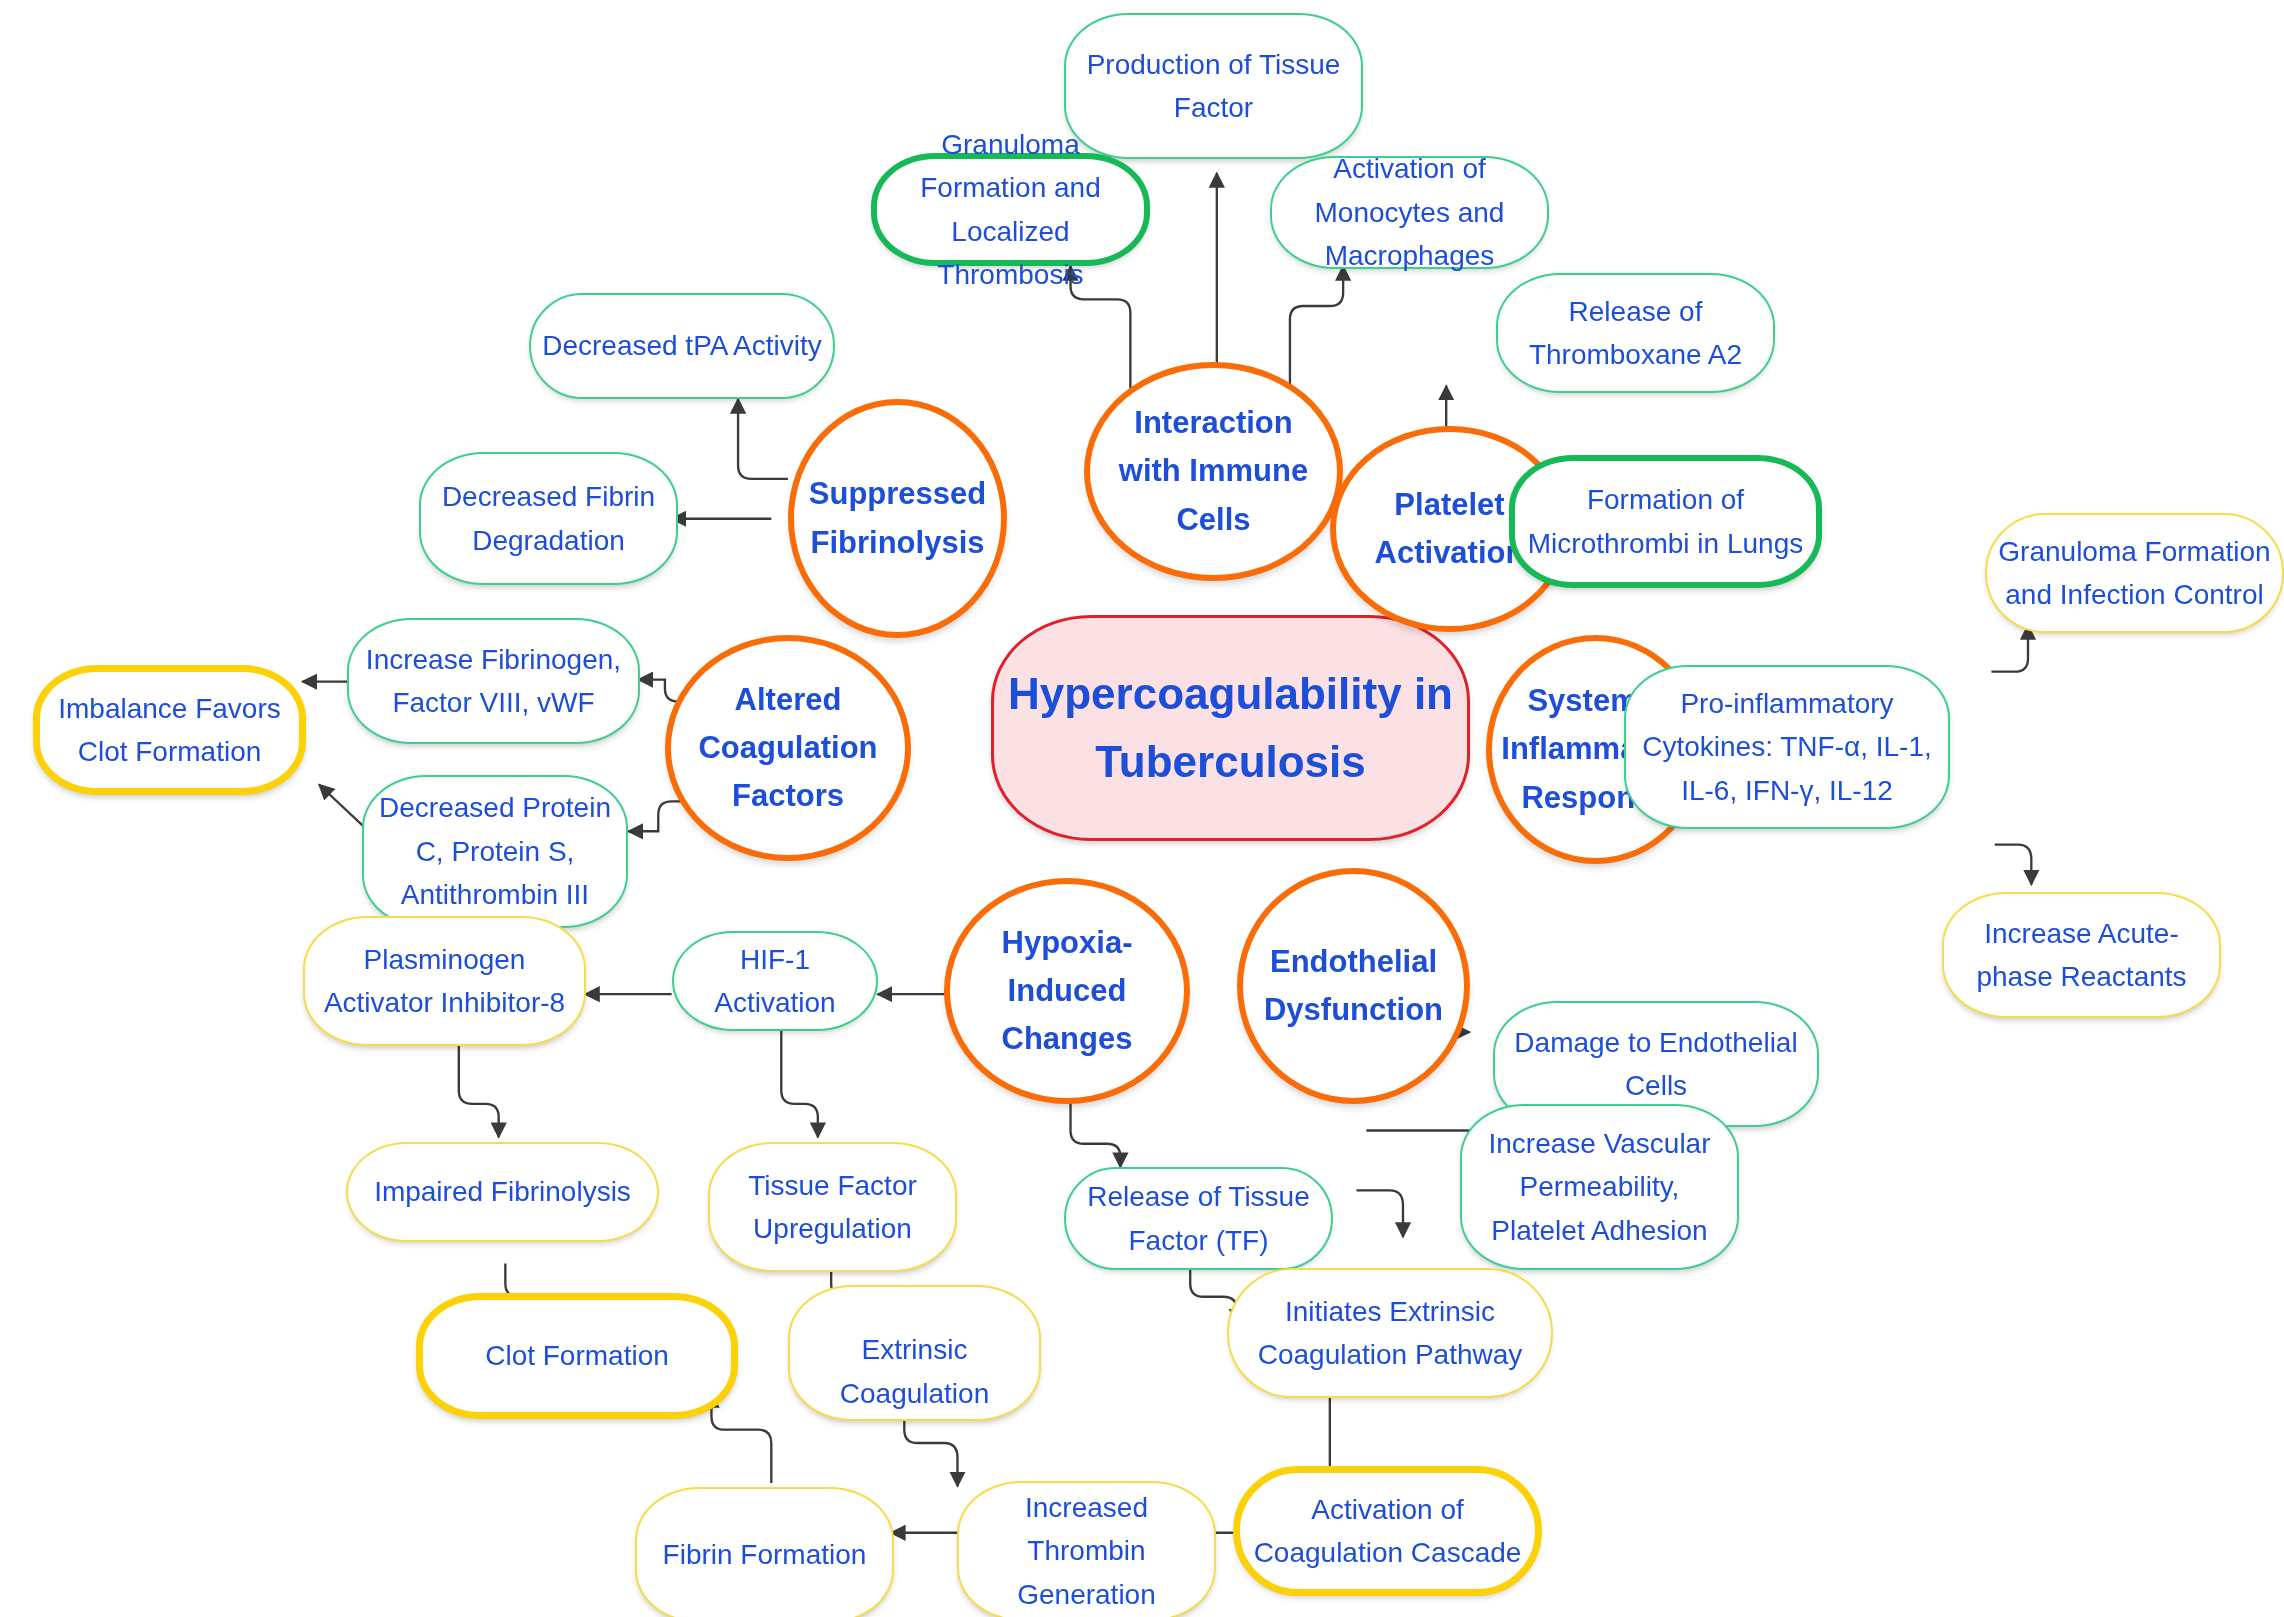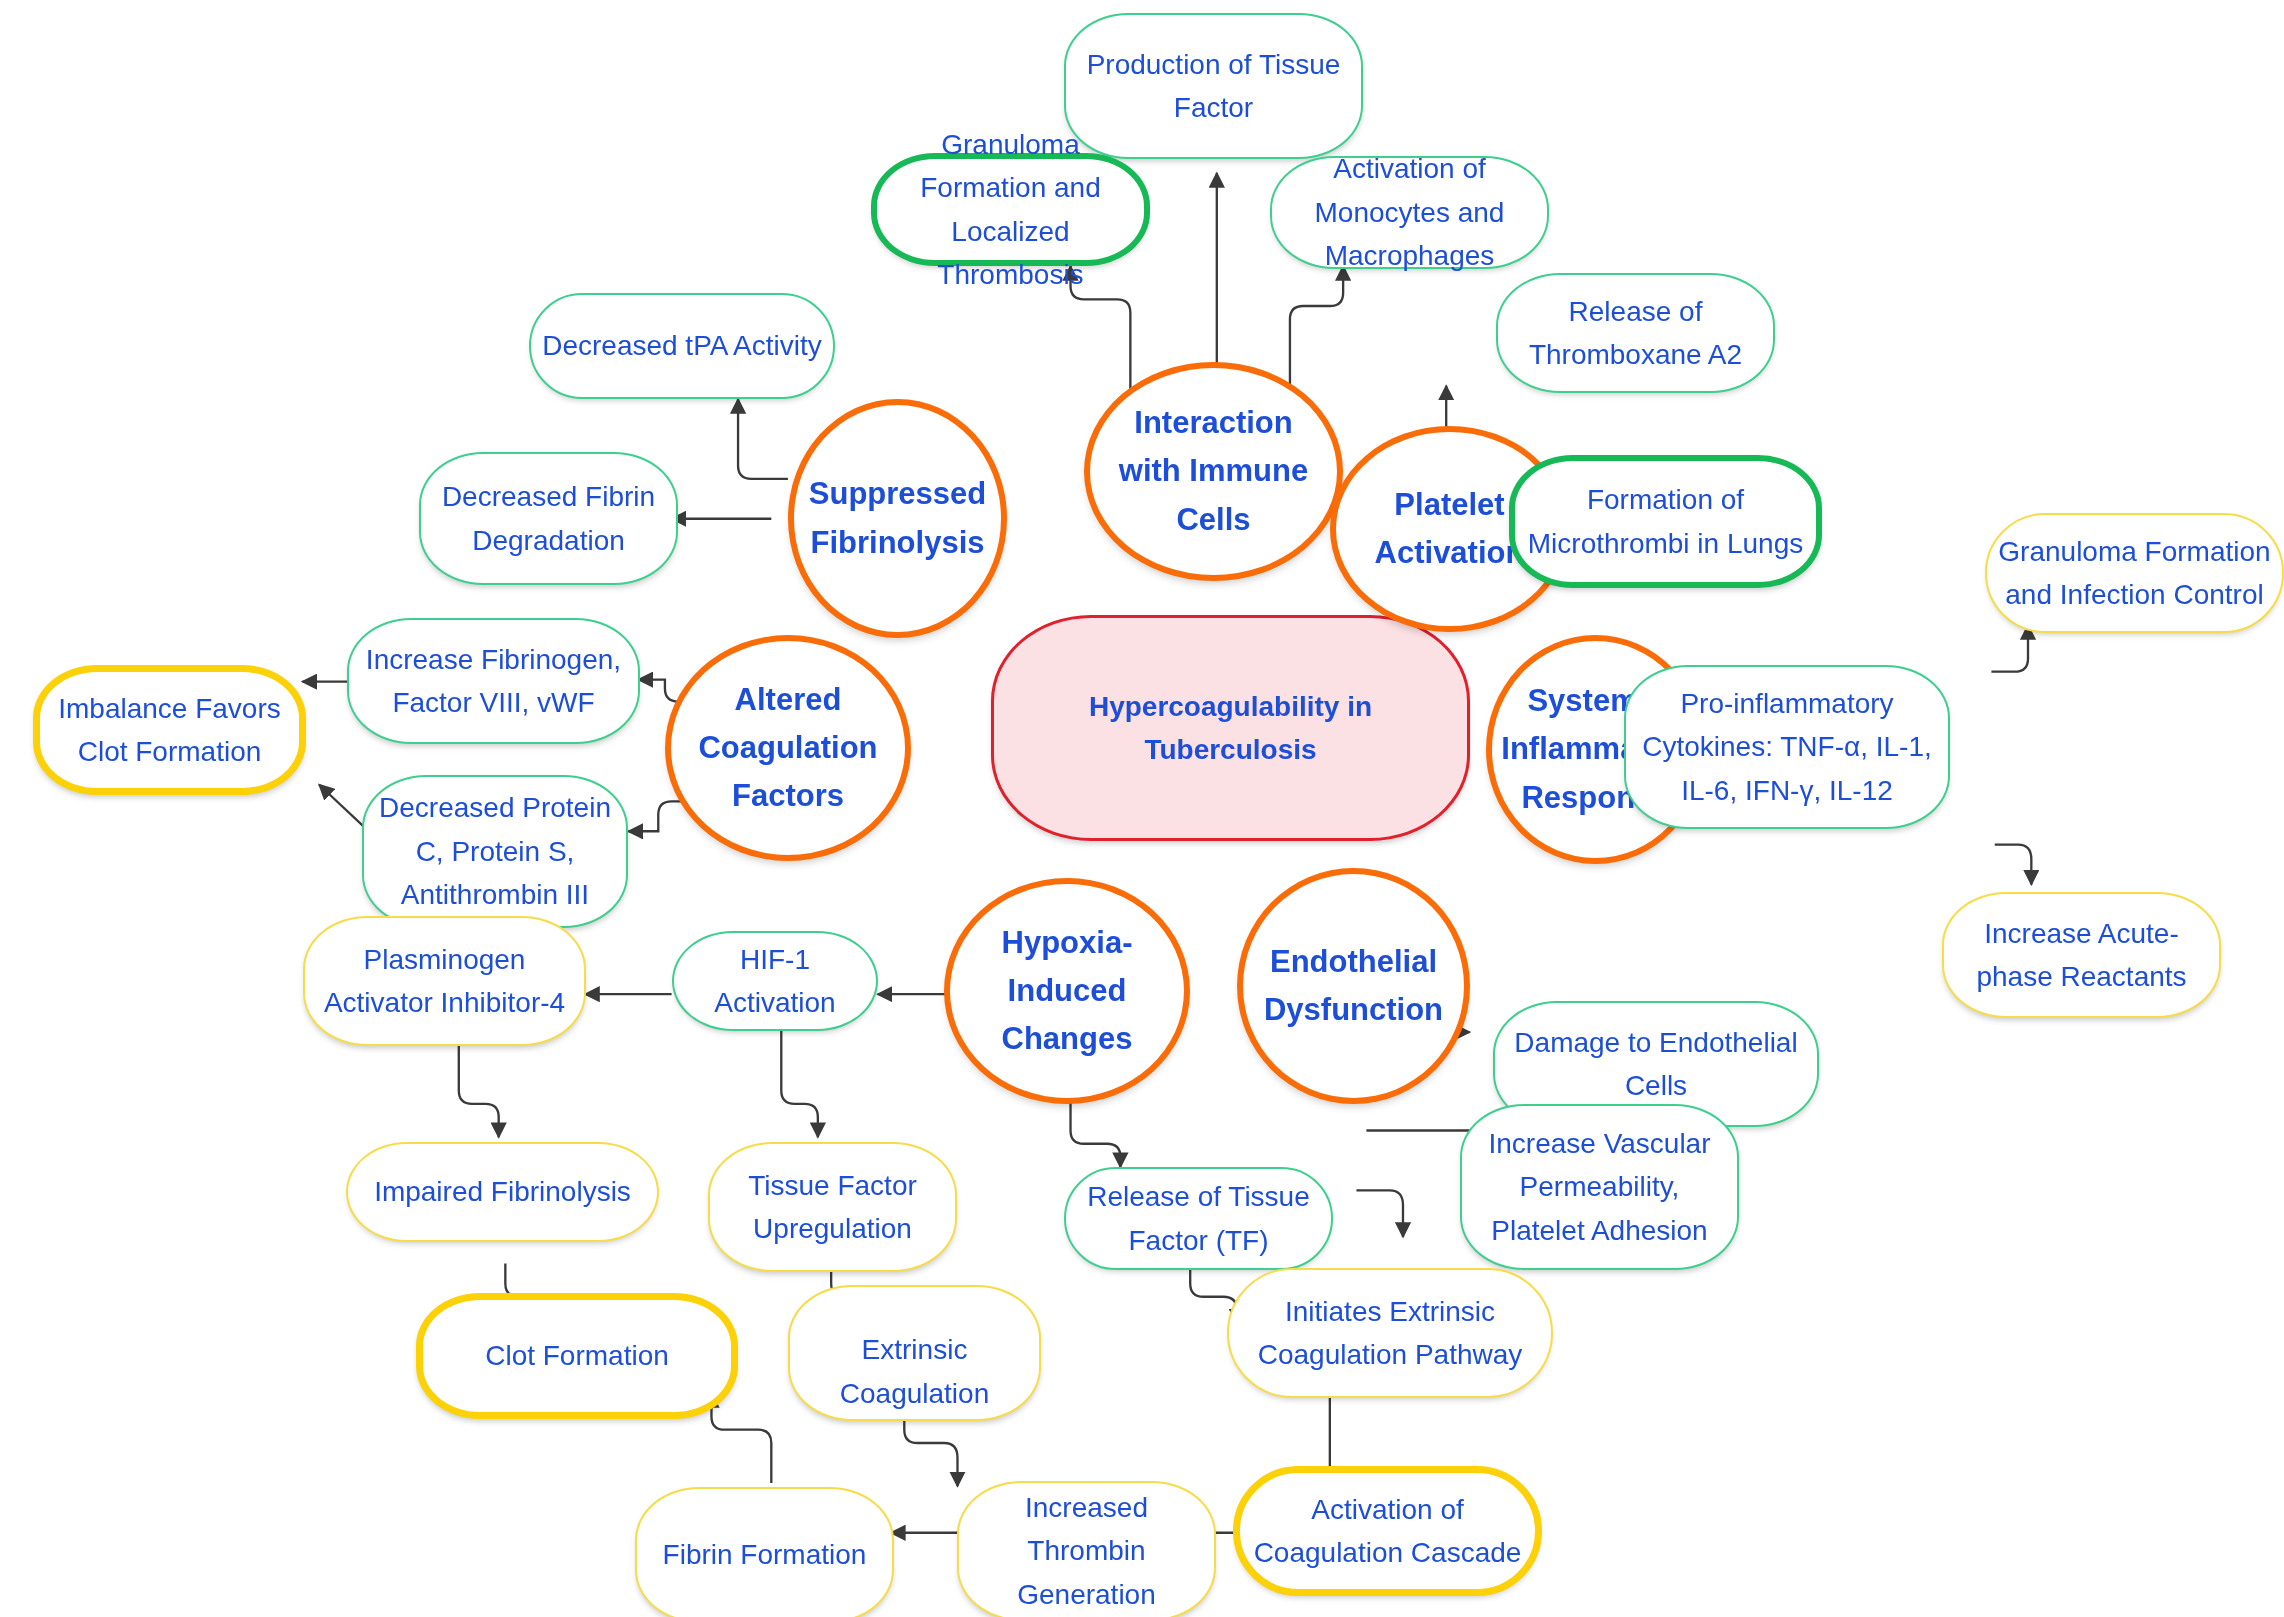--- a/index.html
+++ b/index.html
@@ -17,21 +17,21 @@
   .center-node{border-radius:100px/86px;font-weight:bold;}
   
   .b-green-thin{border:2px solid #3ECF8E;}
   .b-green-thick{border:6px solid #17B957;}
   .b-orange{border:6px solid #F96C08;}
   .b-yellow-thin{border:2.7px solid #F7DC4A;margin-top:8px;}
   .b-yellow-thick{border:7.3px solid #FCD107;}
   .b-red{border:3.3px solid #E0202A;background:#FBE0E4;}
   .fs-42{font-size:28px;}
   .fs-46{font-size:31px;}
-  .fs-52{font-size:28px;}
+  .fs-52{font-size:44px;}
 </style>
 </head>
 <body>
 
 <div id="stage">
 
   <svg id="canvas" xmlns="http://www.w3.org/2000/svg" viewBox="0 0 3435 2433" width="2284" height="1618">
     <defs>
       <marker id="arrow" viewBox="0 0 10 10" refX="9" refY="5" markerWidth="7" markerHeight="7" orient="auto-start-reverse">
         <path d="M 0 0 L 10 5 L 0 10 z" fill="#3A3A3A"></path>
@@ -165,21 +165,21 @@
 
   <div class="node rounded b-green-thin fs-42" style="left:1624px;top:665px;width:326px;height:164px;">
     <span>Pro-inflammatory Cytokines: TNF-α, IL-1, IL-6, IFN-γ, IL-12</span>
   </div>
 
   <div class="node rounded b-yellow-thin fs-42" style="left:1942px;top:884px;width:279px;height:126px;">
     <span>Increase Acute-phase Reactants</span>
   </div>
 
   <div class="node rounded b-yellow-thin fs-42" style="left:303px;top:908px;width:283px;height:130px;">
-    <span>Plasminogen Activator Inhibitor-4</span>
+    <span>Plasminogen Activator Inhibitor-8</span>
   </div>
 
   <div class="node rounded b-green-thin fs-42" style="left:672px;top:931px;width:206px;height:100px;">
     <span>HIF-1 Activation</span>
   </div>
 
   <div class="node circle b-orange fs-46" style="left:944px;top:878px;width:246px;height:226px;">
     <span>Hypoxia-Induced Changes</span>
   </div>
 

